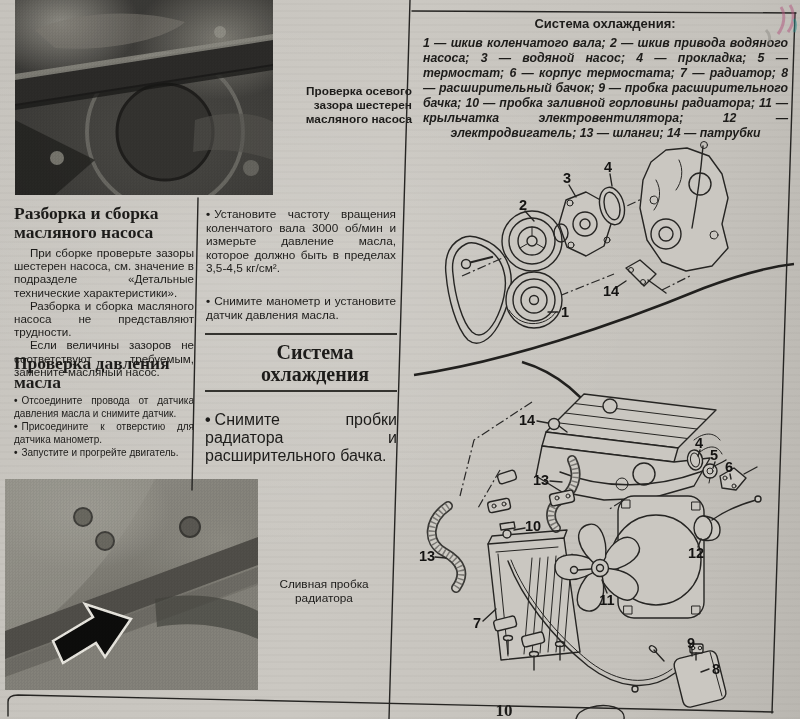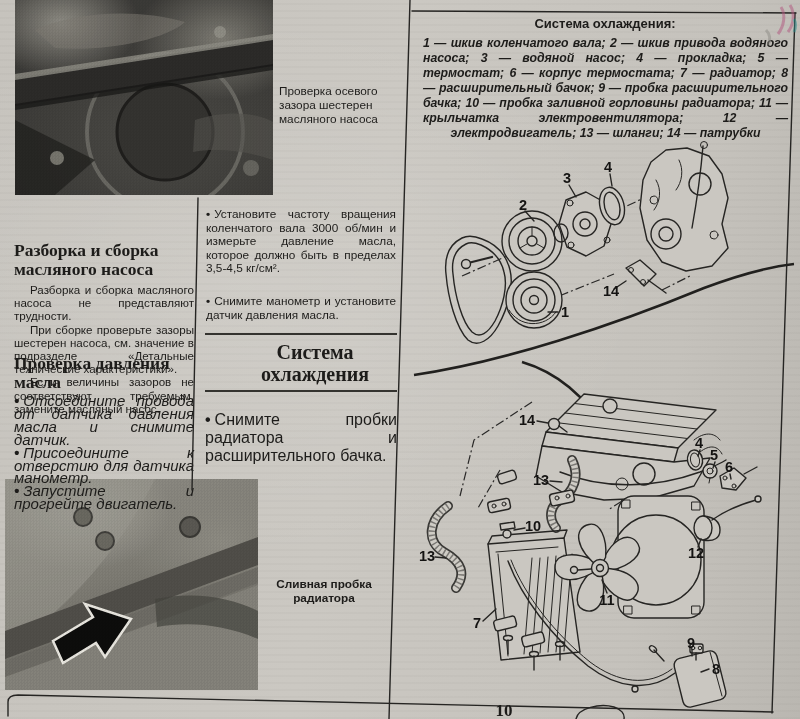--- a/index.html
+++ b/index.html
@@ -33,36 +33,36 @@
   .photo::after{content:"";position:absolute;inset:0;
     background:repeating-conic-gradient(rgba(0,0,0,.12) 0 25%, transparent 0 50%);
     background-size:3px 3px;opacity:.35;}
   
   .txt{font-size:11.6px;line-height:13.2px;text-align:justify;}
   .indent{text-indent:16px;margin:0;}
   .bullet{margin:0;text-align:justify;}
   .bm{font-weight:bold;margin-right:4px;}
   .h-serif{font-family:"Liberation Serif",serif;font-weight:bold;margin:0;}
   #lc-s1{position:absolute;left:14px;top:204px;width:180px;}
-  #lc-h1{font-size:17.5px;line-height:18.5px;margin-bottom:5px;margin-top:37px;}
+  #lc-h1{font-size:17.5px;line-height:18.5px;margin-bottom:5px;}
   #lc-s2{position:absolute;left:14px;top:354px;width:180px;}
   #lc-h2{font-size:17.5px;line-height:18.5px;margin-bottom:4px;}
-  #lc-s2 .bullet{line-height:12.9px;font-size:15px;font-style:italic;}
+  #lc-s2 .bullet{line-height:12.9px;font-size:10px;}
   #mc-bullets{position:absolute;left:206px;top:208px;width:190px;}
   #mc-bullets .bullet{font-size:11.8px;line-height:13.6px;}
   #mc-b2{margin-top:19px;}
   #mc-header{position:absolute;left:240px;top:341px;width:150px;text-align:center;
     font-size:20px;line-height:22px;}
   #mc-sub{position:absolute;left:205px;top:411px;width:192px;}
   #mc-h3{font-size:15.5px;line-height:17px;margin-bottom:6px;}
   .hrule{position:absolute;height:2px;background:#34332f;}
-  #cap1{position:absolute;left:279px;top:84px;width:133px;text-align:left;
+  #cap1{position:absolute;left:279px;top:84px;width:133px;text-align:right;
+    font-weight:bold;font-size:11.8px;line-height:14px;}
+  #cap2{position:absolute;left:272px;top:577px;width:104px;text-align:center;
     font-weight:normal;font-size:11.8px;line-height:14px;}
-  #cap2{position:absolute;left:272px;top:577px;width:104px;text-align:center;
-    font-weight:bold;font-size:11.8px;line-height:14px;}
   #rc-title{position:absolute;left:420px;top:16px;width:370px;text-align:center;
     font-weight:bold;font-size:13px;}
   #rc-legend{position:absolute;left:423px;top:36px;width:365px;
     font-weight:bold;font-style:italic;font-size:12.3px;line-height:15px;
     text-align:justify;text-align-last:center;}
   #page-number{position:absolute;left:487px;top:701px;width:34px;text-align:center;
     font-family:"Liberation Serif",serif;font-weight:bold;font-size:17px;}
   
   .ln{fill:none;stroke:#262523;stroke-width:1.4;stroke-linejoin:round;stroke-linecap:round;}
   .thk{stroke-width:2.3;}
@@ -108,22 +108,22 @@
       <circle cx="100" cy="62" r="9" fill="#6a6860" stroke="#403f3b" stroke-width="2"></circle>
       <circle cx="185" cy="48" r="10" fill="#5a5852" stroke="#3a3935" stroke-width="2"></circle>
       <path d="M150,120 C190,112 225,118 253,132 L253,160 C220,146 185,142 152,148 Z" fill="#45443f" opacity=".7"></path>
       <polygon points="48,162 88,138 80,125 126,140 100,178 91,164 58,184" fill="#0d0d0c" stroke="#e9e7e0" stroke-width="2.5"></polygon>
     </svg>
   </div>
   <div id="cap2">Сливная пробка радиатора</div>
 
   <div id="lc-s1">
     <h2 id="lc-h1" class="h-serif">Разборка и сборка масляного насоса</h2>
+    <p class="txt indent">При сборке проверьте зазоры шестерен насоса, см. значение в подразделе «Детальные технические характеристики».</p>
     <p class="txt indent">Разборка и сборка масляного насоса не представляют трудности.</p>
-    <p class="txt indent">При сборке проверьте зазоры шестерен насоса, см. значение в подразделе «Детальные технические характеристики».</p>
     <p class="txt indent">Если величины зазоров не соответствуют требуемым, замените масляный насос.</p>
   </div>
 
   <div id="lc-s2">
     <h2 id="lc-h2" class="h-serif">Проверка давления масла</h2>
     <p class="bullet"><span class="bm">•</span><span>Отсоедините провода от датчика давления масла и снимите датчик.</span></p>
     <p class="bullet"><span class="bm">•</span><span>Присоедините к отверстию для датчика манометр.</span></p>
     <p class="bullet"><span class="bm">•</span><span>Запустите и прогрейте двигатель.</span></p>
   </div>
 

